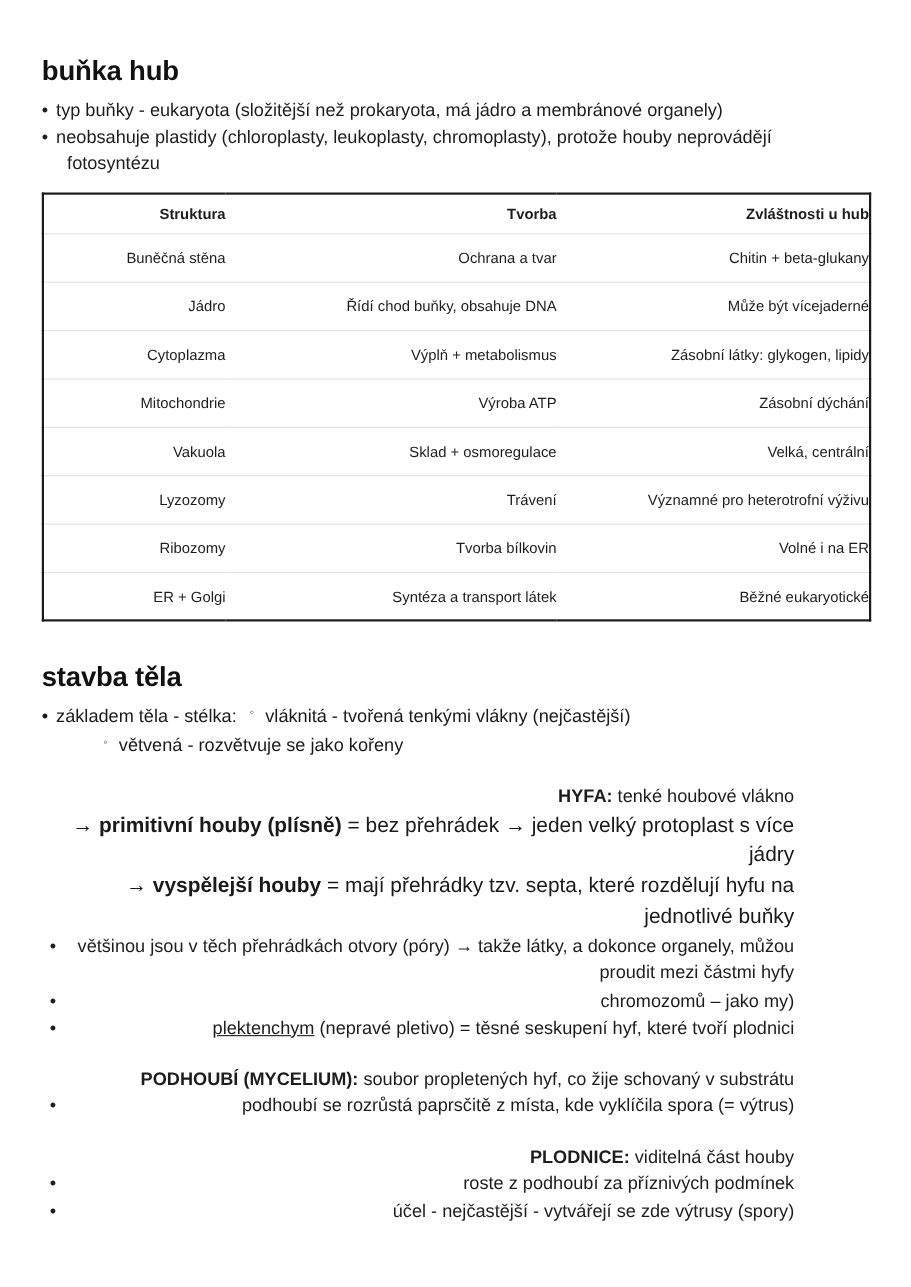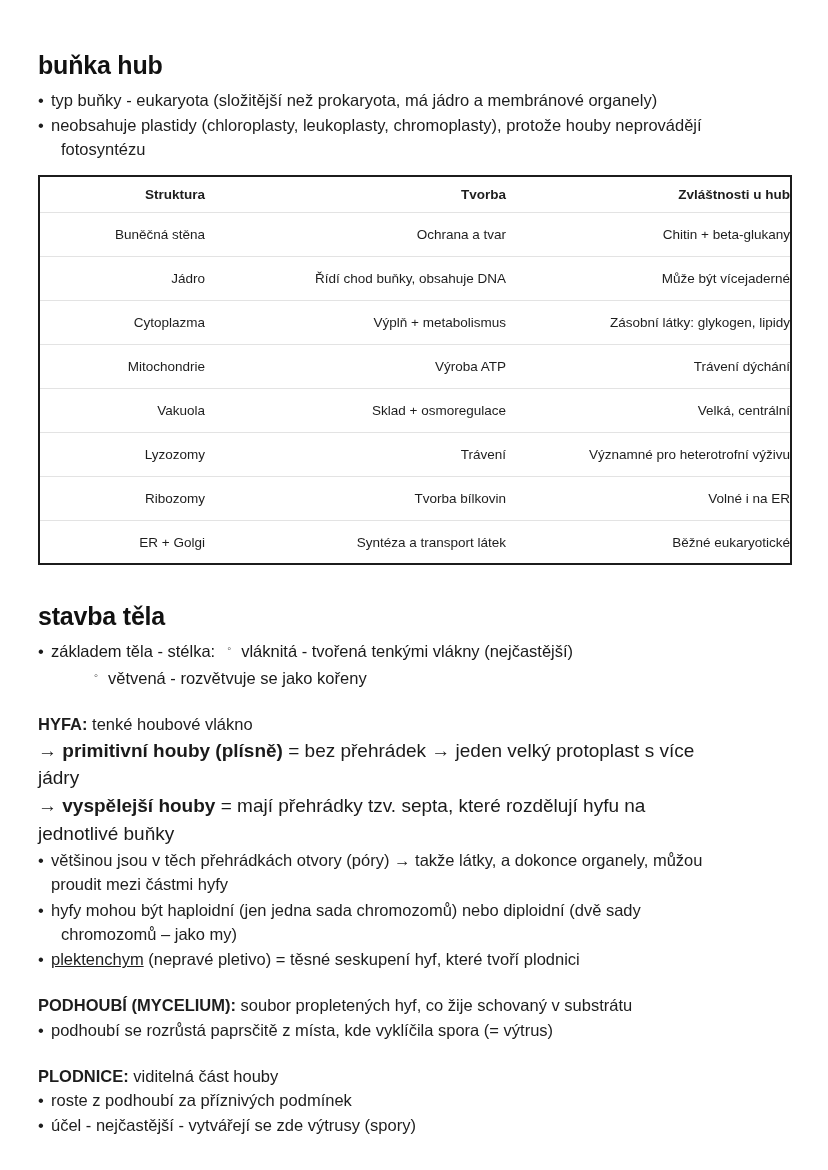--- a/index.html
+++ b/index.html
@@ -144,20 +144,21 @@
     padding-top: 1px;
     color: #333;
   }
   .sub-item.indent2 {
     margin-left: 56px;
     margin-top: 3px;
   }
 
   .block {
     margin-top: 22px;
+    text-align: right;
   }
   .arrow-line {
     font-size: 19px;
     line-height: 1.47;
     margin: 0;
   }
 </style>
 </head>
 <body>
 
@@ -207,21 +208,21 @@
         <td>Může být vícejaderné</td>
       </tr>
       <tr>
         <td>Cytoplazma</td>
         <td>Výplň + metabolismus</td>
         <td>Zásobní látky: glykogen, lipidy</td>
       </tr>
       <tr>
         <td>Mitochondrie</td>
         <td>Výroba ATP</td>
-        <td>Trávení dýchání</td>
+        <td>Zásobní dýchání</td>
       </tr>
       <tr>
         <td>Vakuola</td>
         <td>Sklad + osmoregulace</td>
         <td>Velká, centrální</td>
       </tr>
       <tr>
         <td>Lyzozomy</td>
         <td>Trávení</td>
         <td>Významné pro heterotrofní výživu</td>
@@ -276,21 +277,20 @@
         <span class="marker">•</span>
         <span class="btext">
           <span>většinou jsou v těch přehrádkách otvory (póry) → takže látky, a dokonce organely, můžou</span>
           <span class="cont noindent-cont">proudit mezi částmi hyfy</span>
         </span>
       </div>
 
       <div class="bullet">
         <span class="marker">•</span>
         <span class="btext">
-          <span>hyfy mohou být haploidní (jen jedna sada chromozomů) nebo diploidní (dvě sady</span>
           <span class="cont">chromozomů – jako my)</span>
         </span>
       </div>
 
       <div class="bullet">
         <span class="marker">•</span>
         <span class="btext">
           <span class="u">plektenchym</span><span> (nepravé pletivo) = těsné seskupení hyf, které tvoří plodnici</span>
         </span>
       </div>

